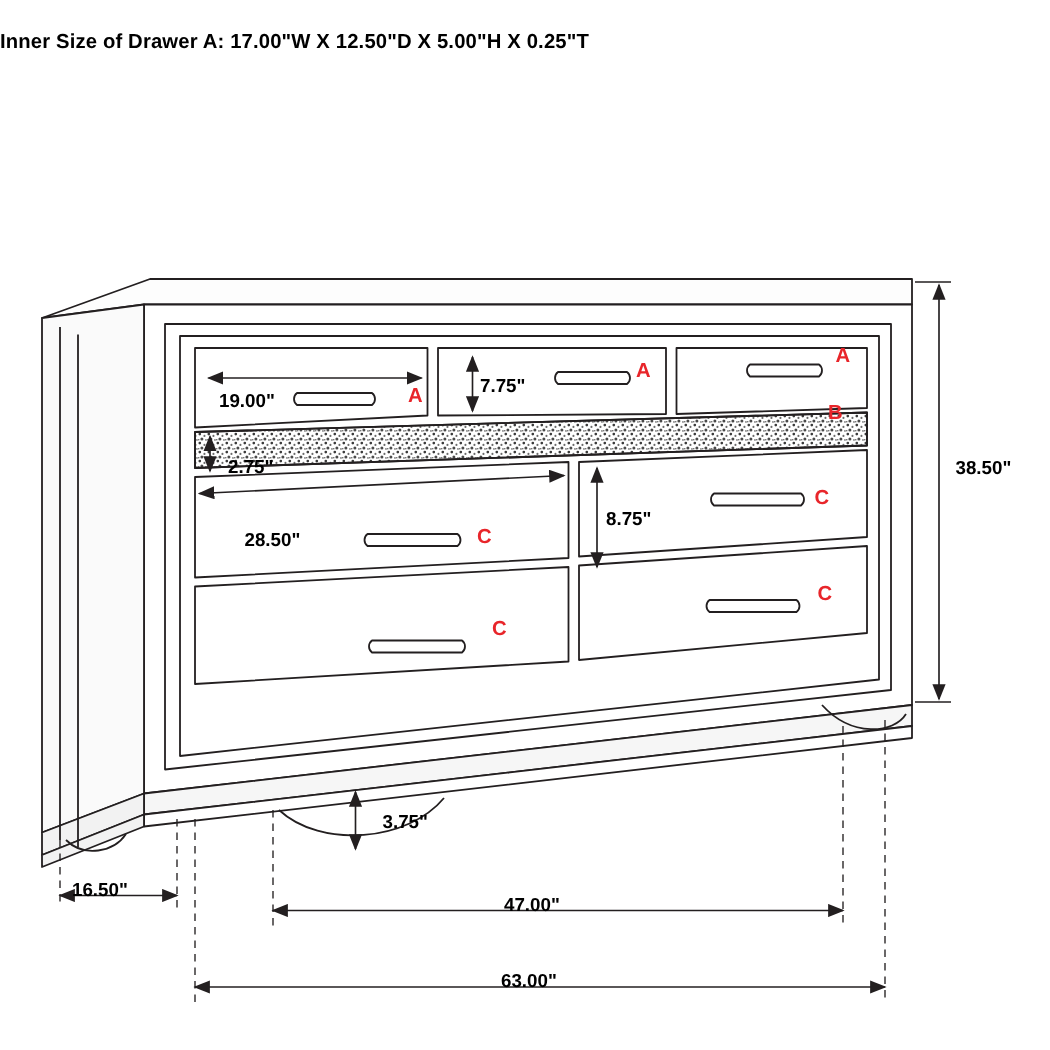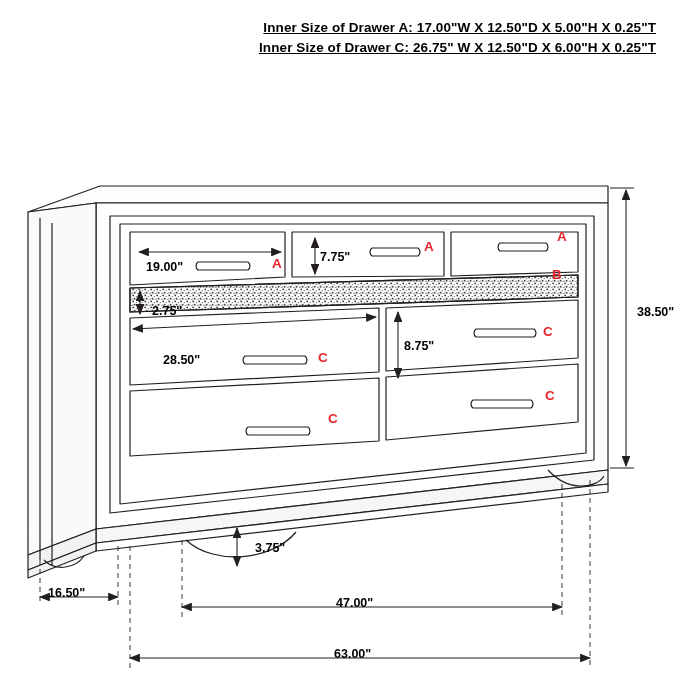--- a/index.html
+++ b/index.html
@@ -17,22 +17,21 @@
   #stage {
     position: relative;
     width: 700px;
     height: 700px;
   }
   .spec-block {
     position: absolute;
     left: 0;
     top: 18px;
     width: 656px;
-    text-align: right;
-    text-decoration: underline;
+    text-align: left;
   }
   .spec-line {
     font-size: 13.5px;
     font-weight: bold;
     color: #000;
     line-height: 20px;
     letter-spacing: 0.1px;
     white-space: nowrap;
   }
   svg#drawing {
@@ -55,21 +54,20 @@
     white-space: nowrap;
   }
 </style>
 </head>
 <body>
 
 <div id="stage">
 
   <div class="spec-block">
     <div class="spec-line">Inner Size of Drawer A: 17.00"W X 12.50"D X 5.00"H X 0.25"T</div>
-    <div class="spec-line">Inner Size of Drawer C: 26.75" W X 12.50"D X 6.00"H X 0.25"T</div>
   </div>
 
   <svg id="drawing" width="700" height="700" viewBox="0 0 700 700">
     <defs>
       <pattern id="glitterpat" width="6" height="6" patternUnits="userSpaceOnUse">
         <rect width="6" height="6" fill="#ffffff"></rect>
         <circle cx="1.2" cy="1.4" r="0.9" fill="#3a3a3a"></circle>
         <circle cx="4.3" cy="2.6" r="0.7" fill="#6a6a6a"></circle>
         <circle cx="2.6" cy="4.7" r="1.0" fill="#4a4a4a"></circle>
         <circle cx="5.3" cy="5.3" r="0.6" fill="#7a7a7a"></circle>

